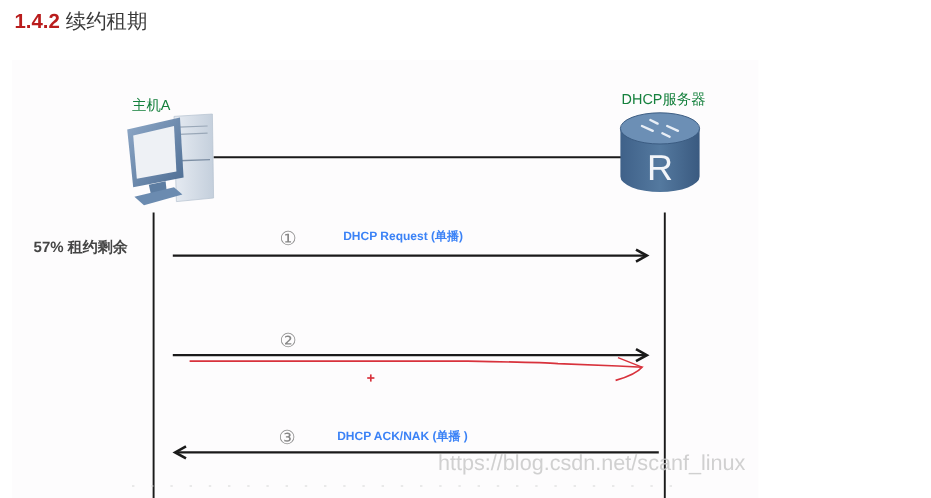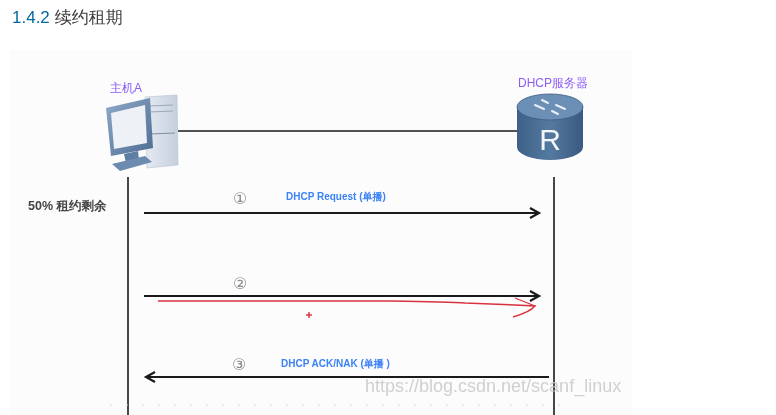--- a/index.html
+++ b/index.html
@@ -6,33 +6,33 @@
     html, body {
       width: 776px; height: 415px; overflow: hidden;
       background: #ffffff;
       font-family: "Liberation Sans", "DejaVu Sans", sans-serif;
     }
     .heading {
       position: absolute; left: 12px; top: 7px;
       font-size: 17px; line-height: 22px;
       white-space: nowrap;
     }
-    .heading .num { color: #0369a1; font-weight: normal; }
+    .heading .num { color: #b91c1c; font-weight: bold; }
     .heading .title { color: #3a3a3a; font-weight: normal; margin-left: 5px; }
 
     .figure {
       position: absolute; left: 10px; top: 50px;
       width: 622px; height: 365px;
       background: #fdfcfd;
       overflow: hidden;
     }
     .figure svg { position: absolute; left: 0; top: 0; }
 
     .lbl {
-      position: absolute; color: #8b5cf6; white-space: nowrap;
+      position: absolute; color: #15803d; white-space: nowrap;
       font-family: "Liberation Sans", "DejaVu Sans", sans-serif;
     }
     .node-label { font-size: 12px; }
     .side-label { font-size: 12.5px; font-weight: bold; color: #444; text-align: center; }
     .msg-label { font-size: 10px; font-weight: bold; color: #3b82f6; padding-left: 16px; }
     .step-num { font-size: 16px; color: #888; font-weight: normal; }
     .watermark {
       position: absolute; color: rgba(200,200,200,0.85);
       font-size: 18px; white-space: nowrap;
     }
@@ -119,21 +119,21 @@
 
     <g stroke="#d6d6d6" stroke-width="1">
       <line x1="100" y1="355" x2="560" y2="355" stroke-dasharray="2,14"></line>
     </g>
   </svg>
 
   <div class="lbl node-label" style="left:100px; top:30px;">主机A</div>
   <div class="lbl node-label" style="left:508px; top:25px;">DHCP服务器</div>
 
   <div class="lbl side-label" style="left:18px; top:148px;">
-    <span>50% 租约剩余</span>
+    <span>57% 租约剩余</span>
   </div>
 
   <div class="lbl step-num" style="left:223px; top:139px;">①</div>
   <div class="lbl msg-label" style="left:260px; top:140px;">DHCP Request (单播)</div>
 
   <div class="lbl step-num" style="left:223px; top:224px;">②</div>
 
   <div class="lbl step-num" style="left:222px; top:305px;">③</div>
   <div class="lbl msg-label" style="left:255px; top:307px;">DHCP ACK/NAK (单播 )</div>
 

